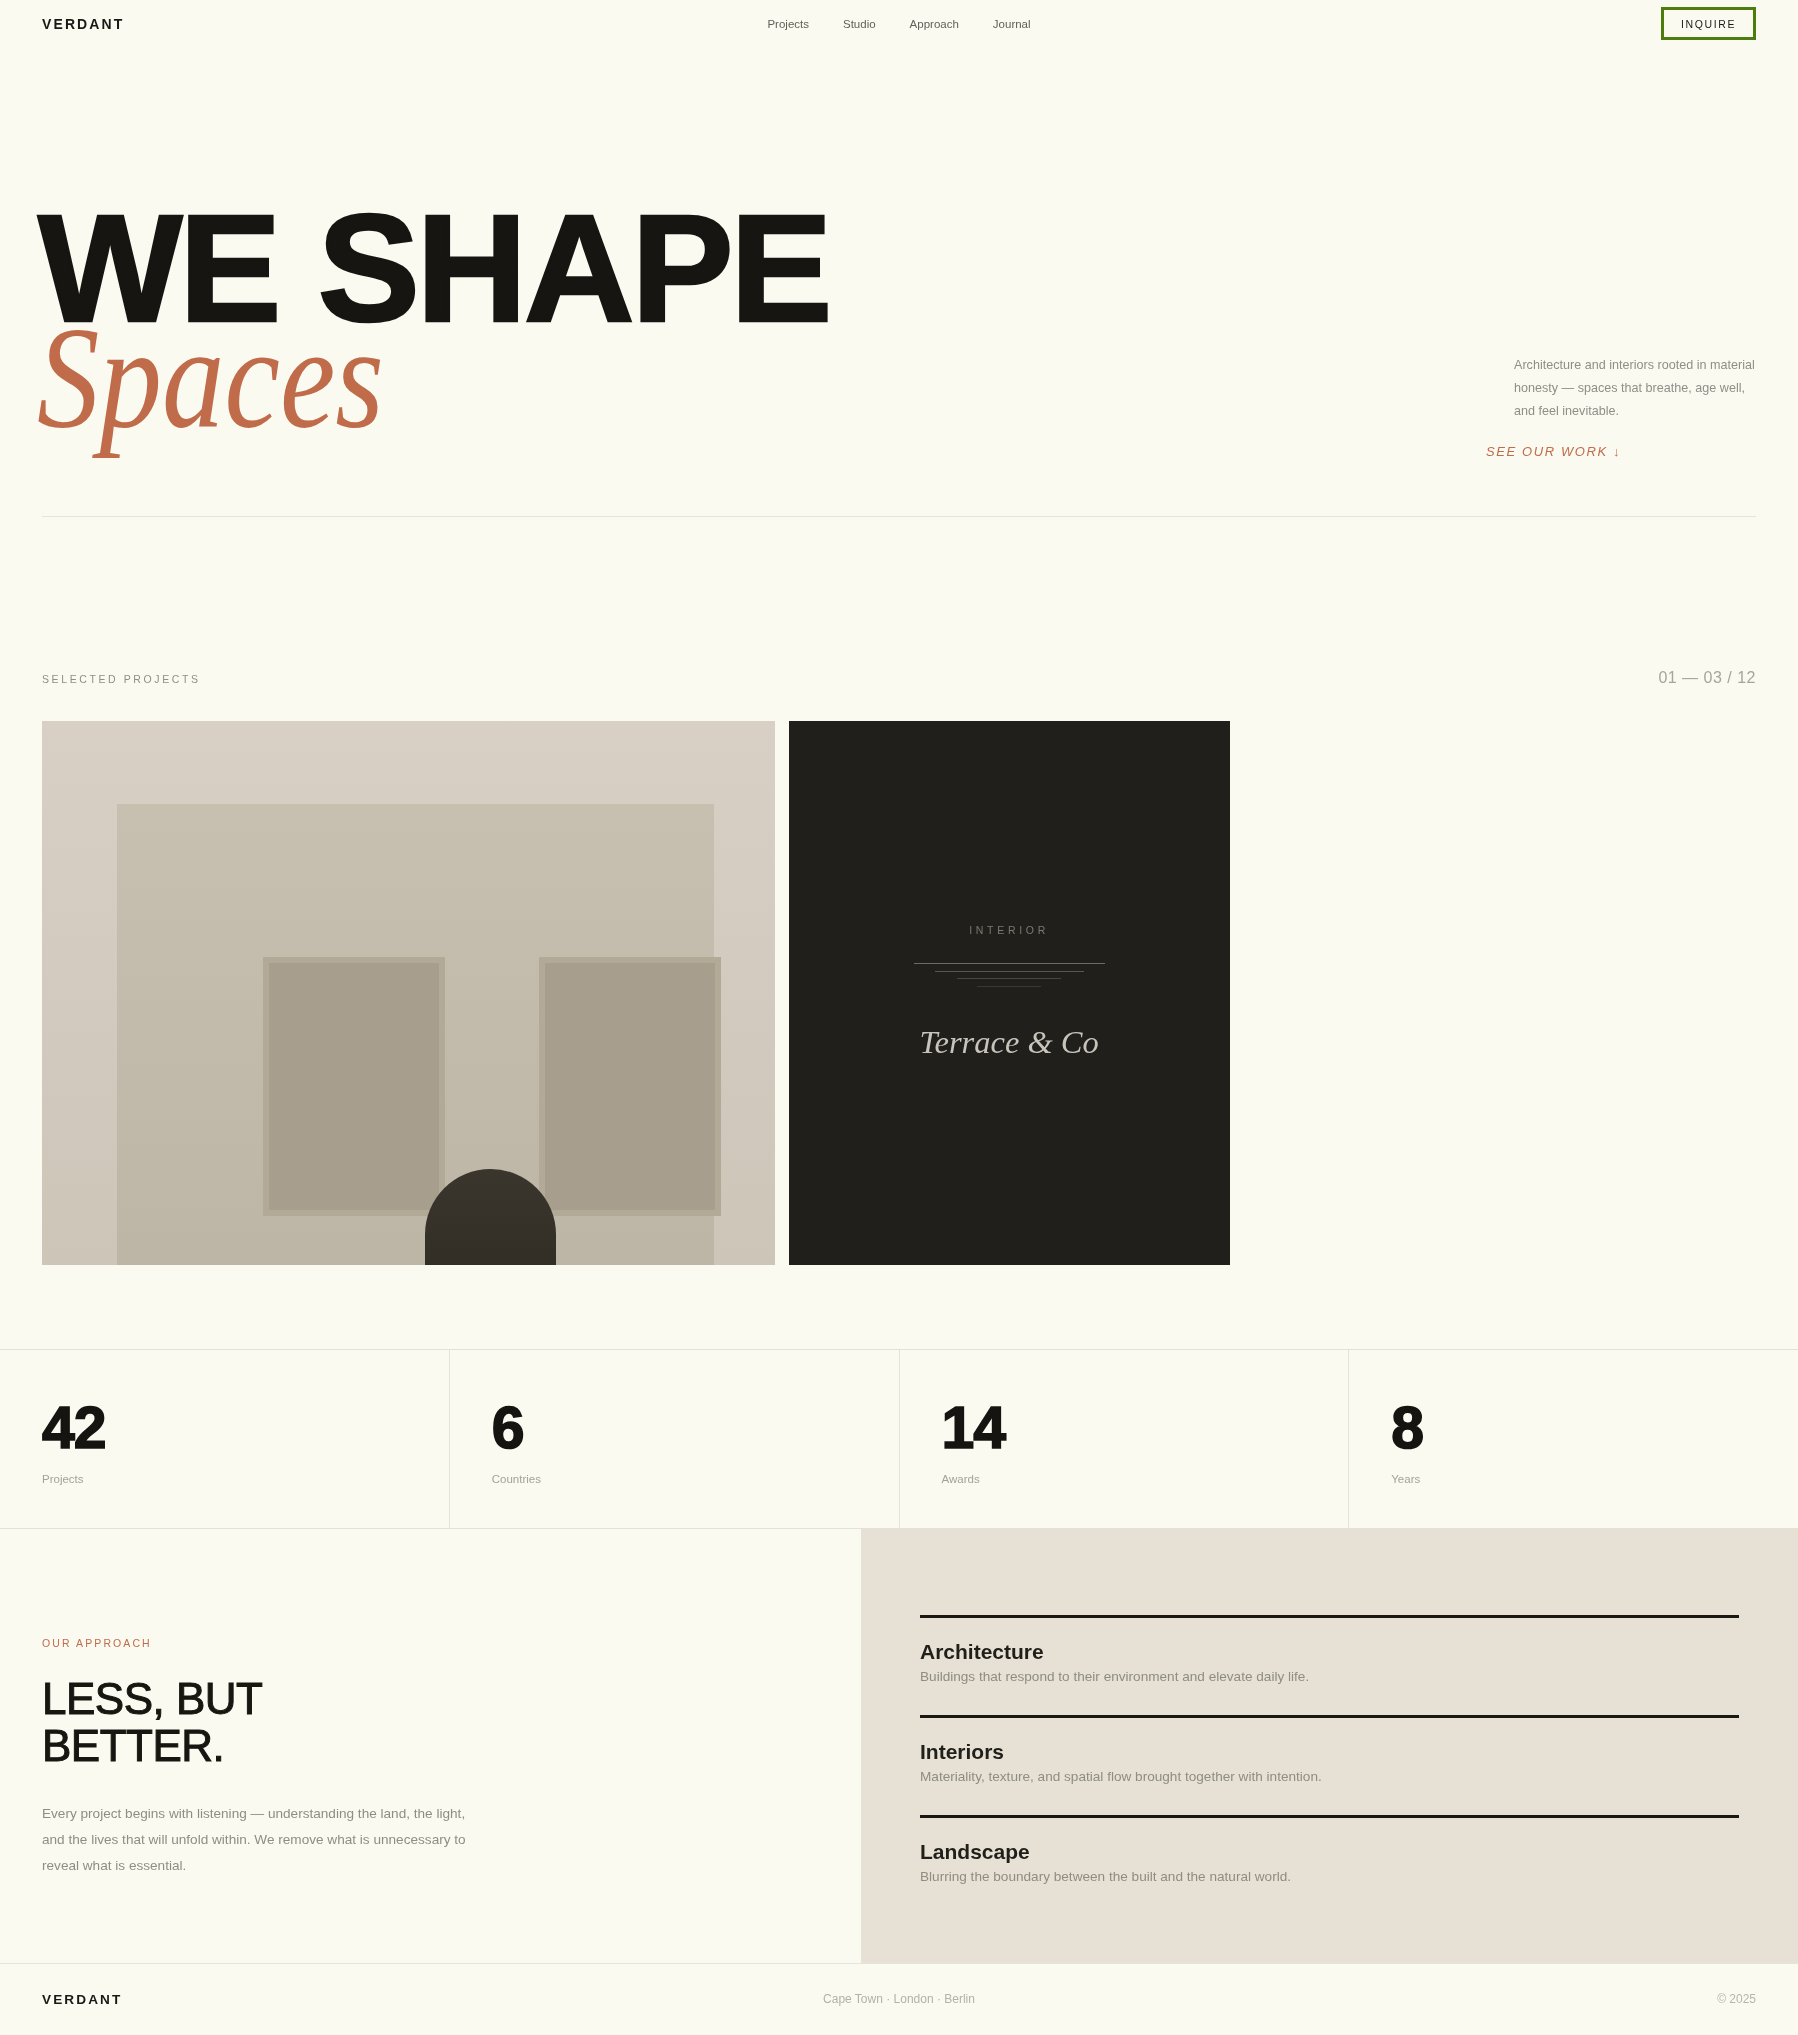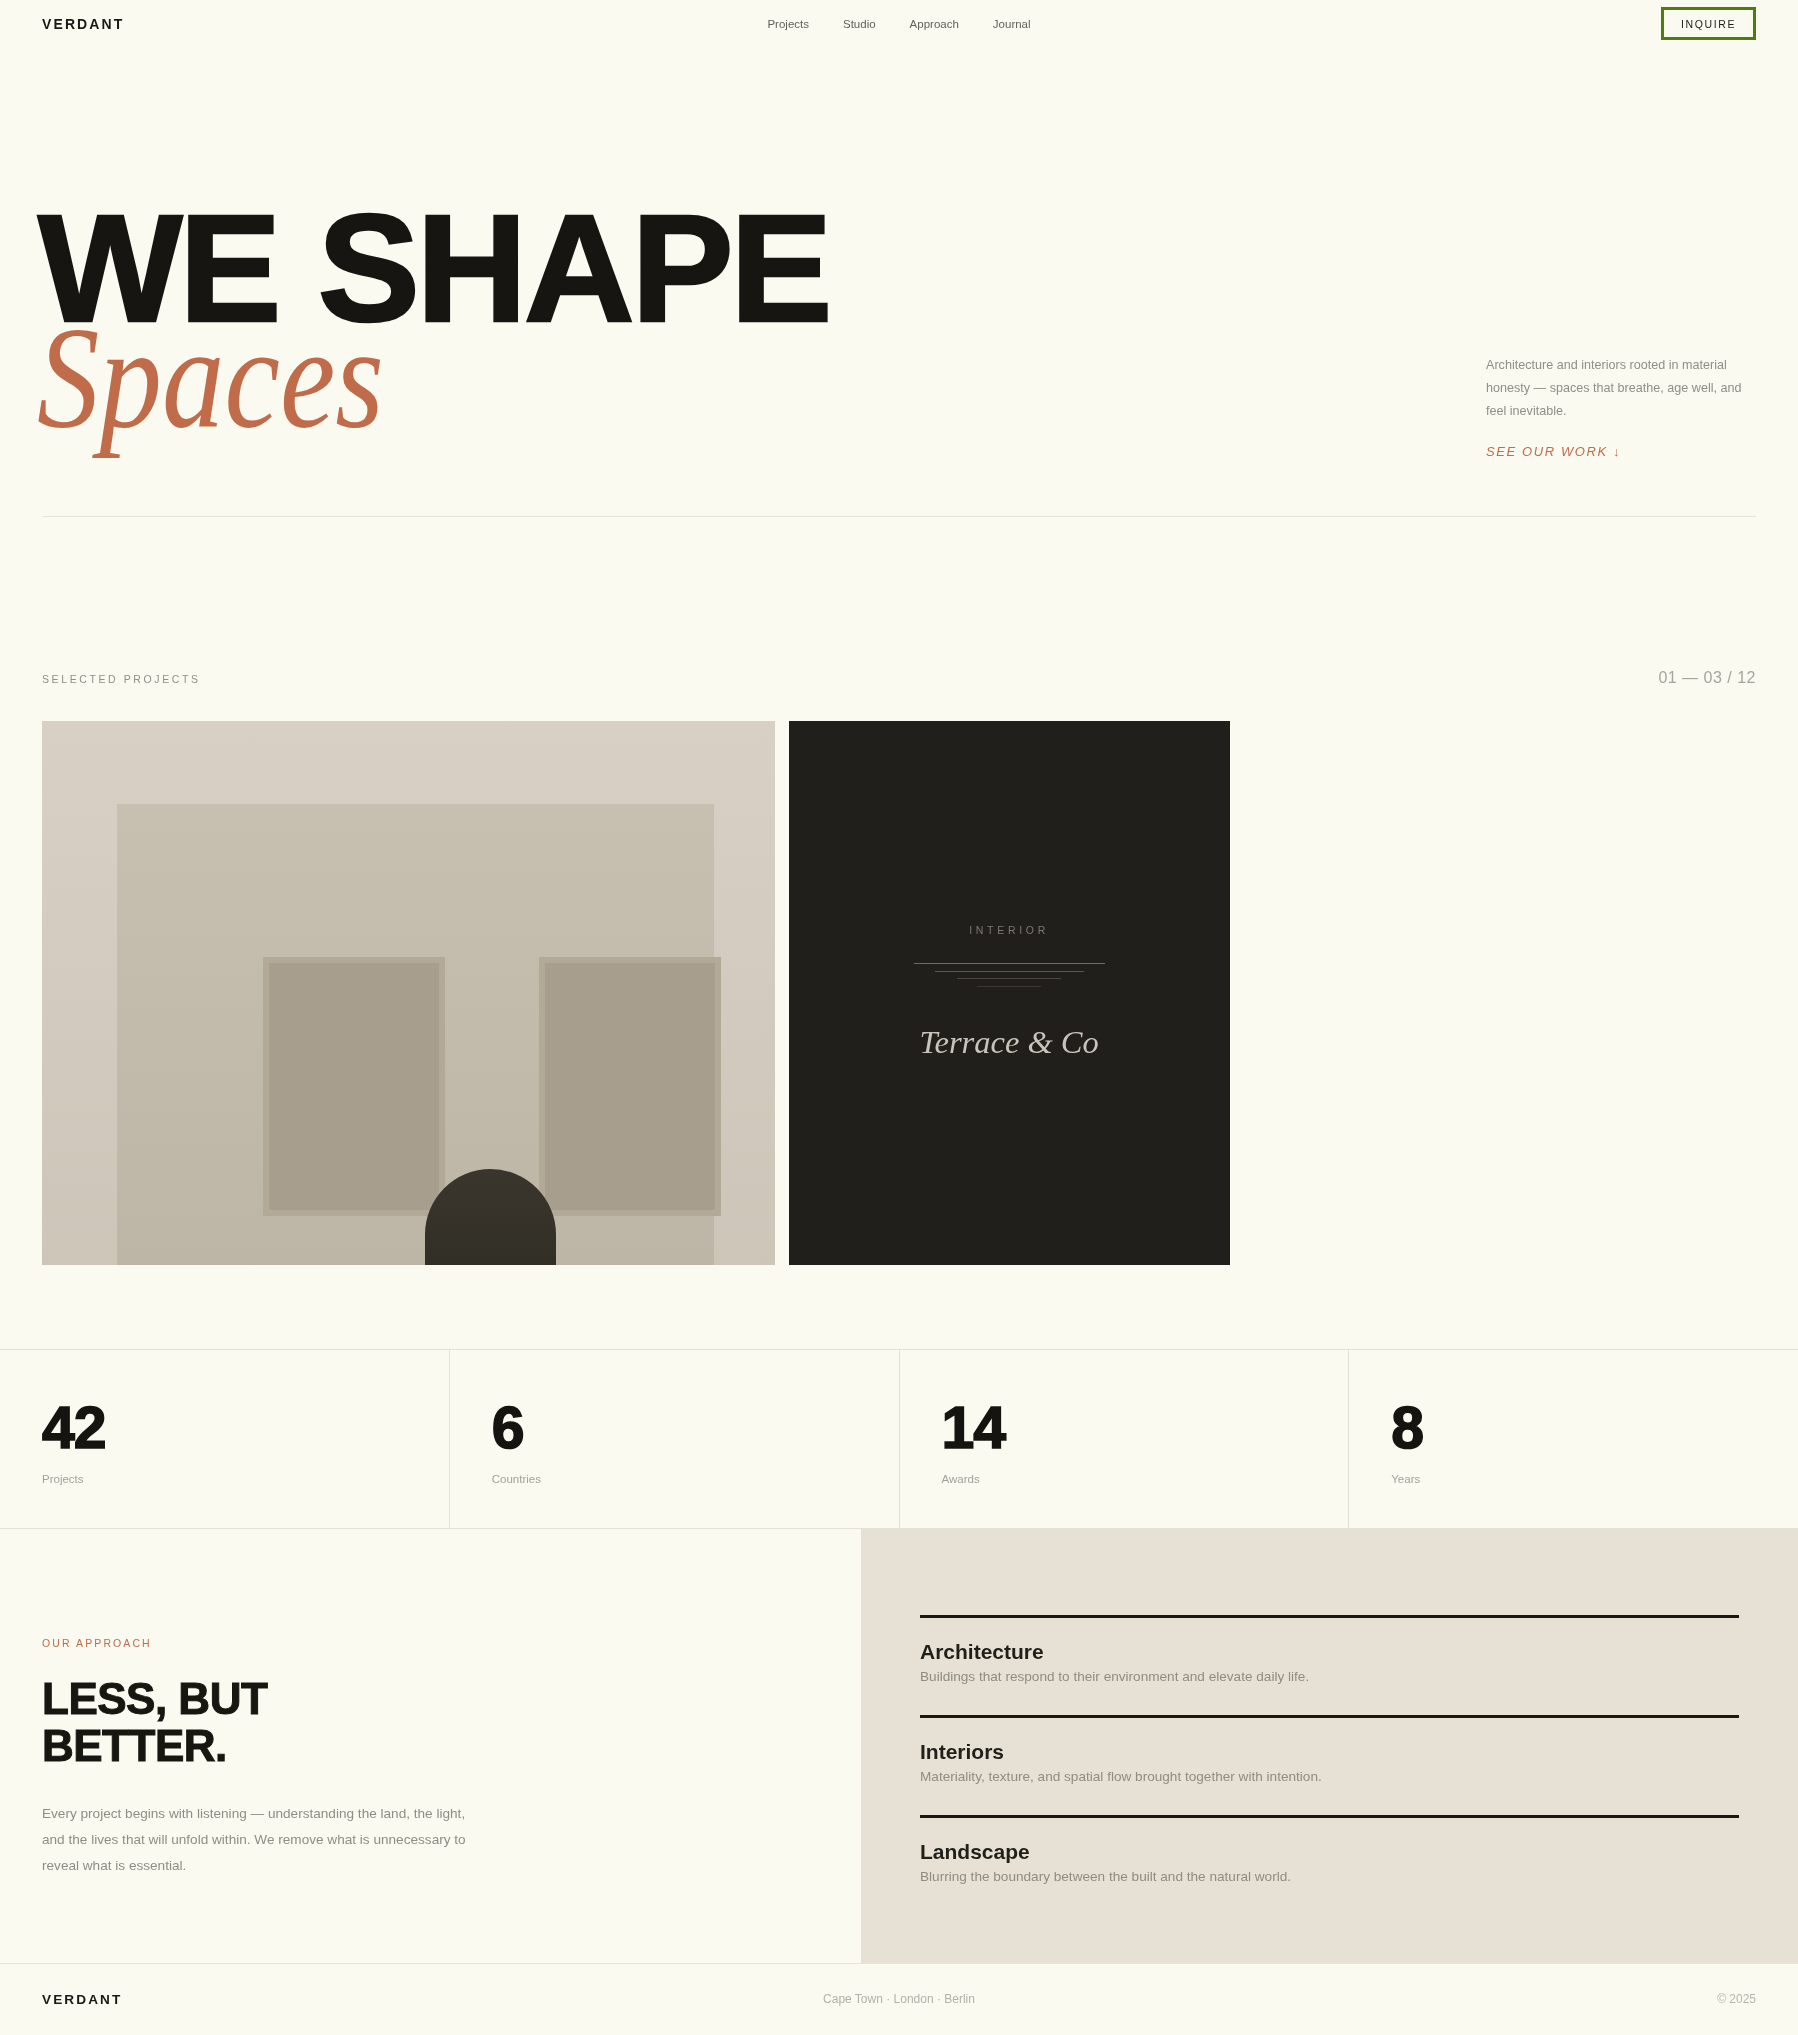--- a/index.html
+++ b/index.html
@@ -15,21 +15,21 @@
     font-size:10.5px; letter-spacing:1.6px; color:#1b1a17; padding:7.3px 17px; cursor:pointer; }
 
   
   .hero { position:relative; height:469px; }
   .title-we { position:absolute; left:38px; top:144px; font-size:153px; font-weight:700;
     line-height:1; letter-spacing:-3.1px; color:#161511; -webkit-text-stroke:2.6px #161511; white-space:nowrap; }
   .title-spaces { position:absolute; left:37px; top:257px; font-family:"Liberation Serif", serif;
     font-style:italic; font-size:147px; line-height:1; color:#c06c4a; transform:scaleX(0.85);
     transform-origin:left top; white-space:nowrap; }
   .hero-right { position:absolute; right:42px; top:307px; width:270px; }
-  .hero-desc { font-size:12.6px; line-height:23px; color:#8f8f88; }
+  .hero-desc { font-size:12.6px; line-height:23px; color:#8f8f88;margin-left:28px; }
   .hero-cta { display:inline-block; margin-top:21px; font-size:13px; letter-spacing:1.6px;
     color:#c06c4a; text-decoration:none;font-style:italic; }
   .hero-rule { position:absolute; left:42px; right:42px; bottom:0; height:0.5px; background:#e5e4da; }
 
   
   .projects { padding:153px 42px 84px 42px; }
   .projects-head { display:flex; justify-content:space-between; align-items:baseline; height:12.6px; }
   .section-label { font-size:10.5px; letter-spacing:2.6px; color:#8f8f87; }
   .counter { font-size:16px; letter-spacing:0.5px; color:#a5a59d; }
   .cards { display:flex; gap:13.6px; margin-top:39px; }
@@ -66,21 +66,21 @@
   .stat { flex:1 1 0; padding:49px 0 0 42px; }
   .stat + .stat { border-left:0.5px solid #e3e2d8; }
   .stat-value { font-size:59px; font-weight:700; line-height:1; color:#151410;
     -webkit-text-stroke:1.6px #151410; letter-spacing:-1px; }
   .stat-label { margin-top:15.7px; font-size:11.5px; color:#a3a39b; }
 
   
   .approach { display:flex; height:434px; }
   .approach-left { flex:1 1 0; padding:108px 0 0 42px; }
   .eyebrow { font-size:10.5px; letter-spacing:2.1px; color:#c06c4a; }
-  .approach-heading { margin-top:26px; font-size:44px; line-height:47px; font-weight:700;
+  .approach-heading { margin-top:26px; font-size:44px; line-height:47px; font-weight:400;
     letter-spacing:-0.5px; color:#171611; -webkit-text-stroke:1px #171611; }
   .approach-body { margin-top:32.5px; width:424px; font-size:13.6px; line-height:26px; color:#8e8e86; }
   .approach-right { flex:1 1 0; background:#e6e1d4; padding:86px 59px 0 59px; }
   .service { border-top:3.1px solid #191813; padding-top:22px; margin-bottom:30px; }
   .service-title { font-size:21px; line-height:23px; font-weight:700; color:#201f1a; }
   .service-desc { margin-top:5.2px; font-size:13.6px; line-height:17px; color:#8f8c82; }
 
   
   .footer { height:72px; border-top:0.5px solid #e5e4da; padding:0 42px; display:flex;
     align-items:center; justify-content:space-between; position:relative; }

